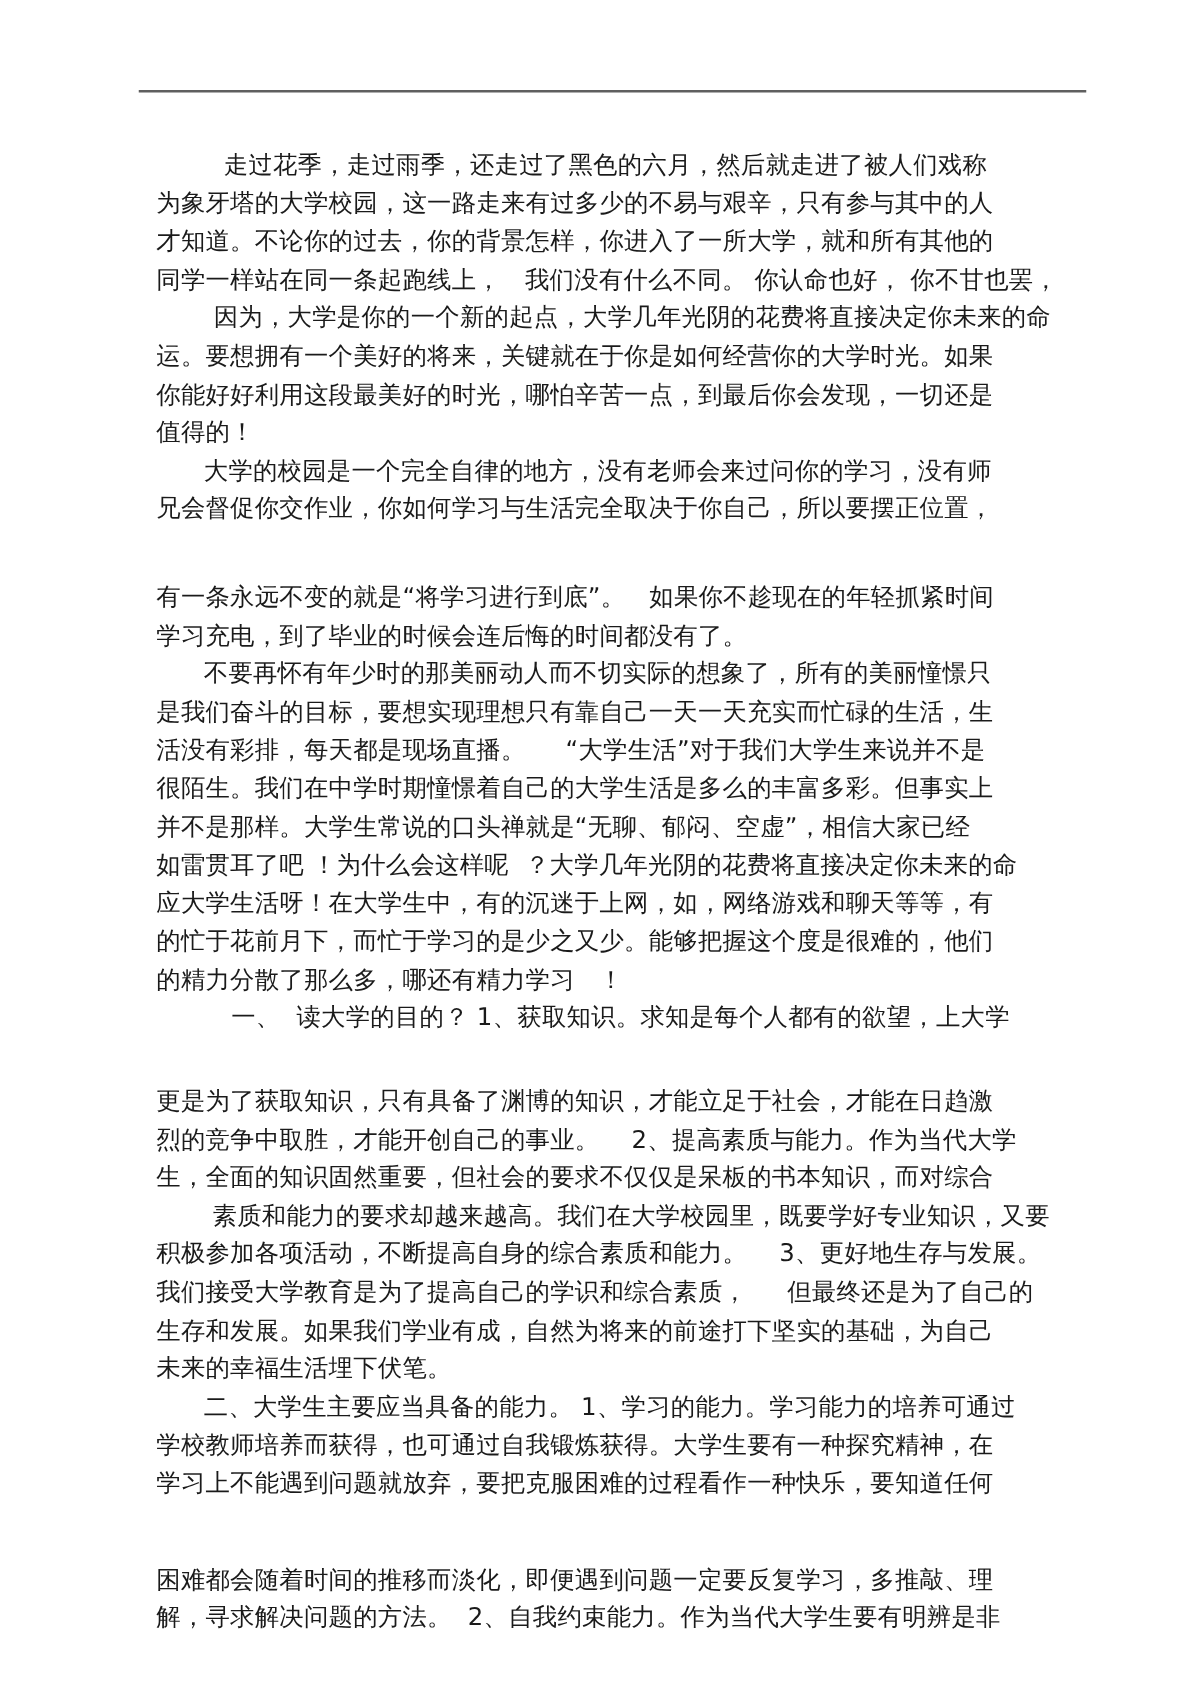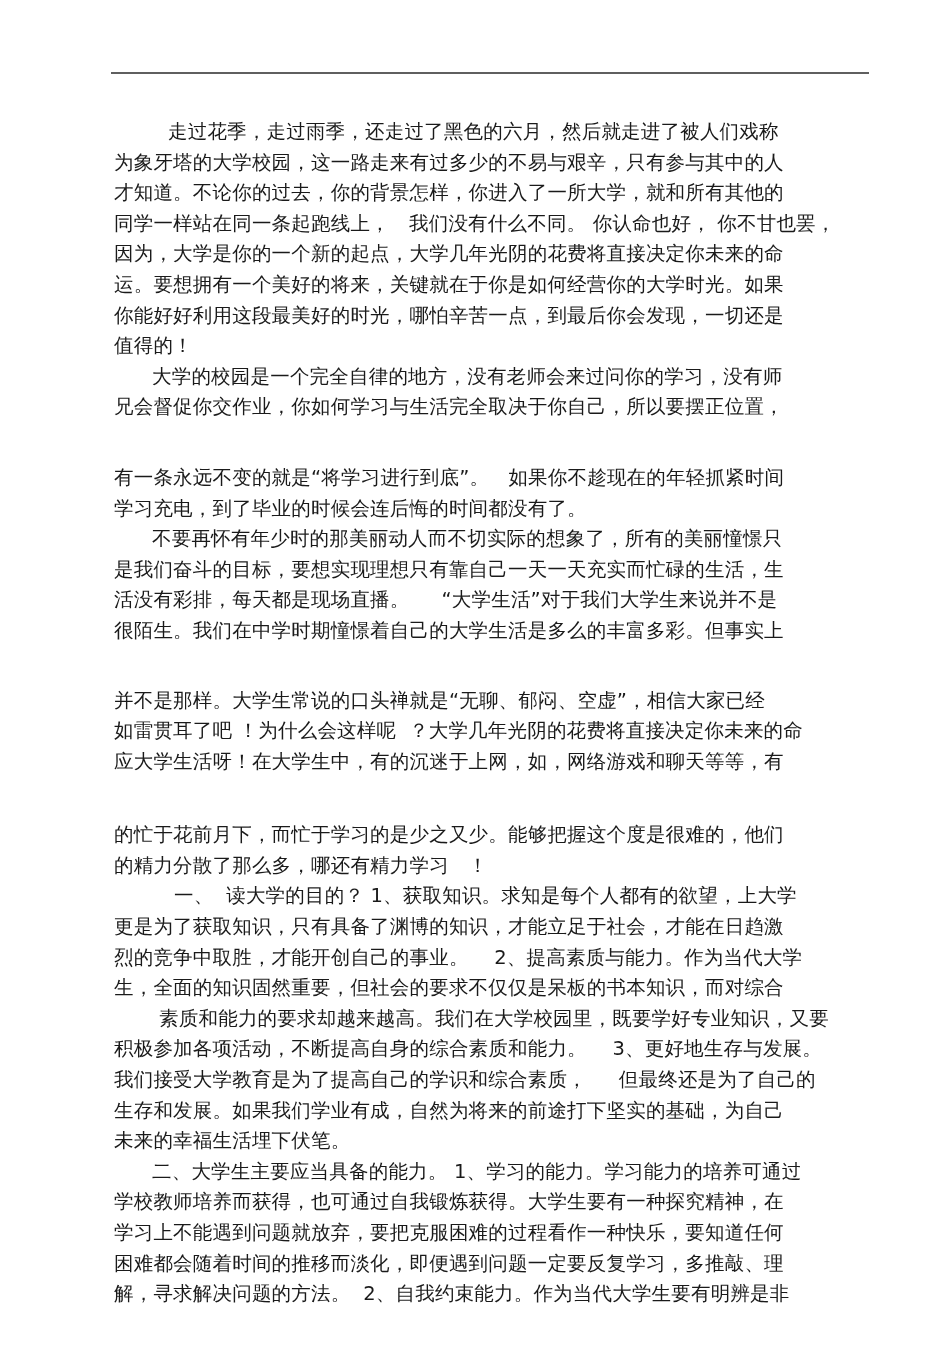--- a/index.html
+++ b/index.html
@@ -1,55 +1,55 @@
 <!DOCTYPE html>
 <html><head>
 <meta charset="utf-8">
 <style>
   html, body { margin: 0; padding: 0; background: #ffffff; }
   body { width: 950px; height: 1345px; position: relative; overflow: hidden;
          font-family: "DejaVu Sans", "Liberation Sans", sans-serif; color: #1a1a1a; }
   .rule { position: absolute; left: 111px; top: 72px; width: 758px; height: 2px; background: #5f5f5f; }
-  .page { position: absolute; left: 114px; top: 117px; width: 760px; }
+  .page { position: absolute; left: 125px; top: 117px; width: 760px; }
   .line { height: 30.6px; line-height: 30.6px; font-size: 19.5px; white-space: pre; letter-spacing: 0.2px; }
 </style>
 </head>
 <body>
 
 <div class="rule"></div>
 
 <div class="page" id="page">
     <div class="line" style="padding-left: 54px;">走过花季，走过雨季，还走过了黑色的六月，然后就走进了被人们戏称</div>
     <div class="line" style="padding-left: 0px;">为象牙塔的大学校园，这一路走来有过多少的不易与艰辛，只有参与其中的人</div>
     <div class="line" style="padding-left: 0px;">才知道。不论你的过去，你的背景怎样，你进入了一所大学，就和所有其他的</div>
     <div class="line" style="padding-left: 0px;">同学一样站在同一条起跑线上，   我们没有什么不同。 你认命也好， 你不甘也罢，</div>
-    <div class="line" style="padding-left: 0px;">因为，大学是你的一个新的起点，大学几年光阴的花费将直接决定你未来的命</div>
+    <div class="line" style="padding-left: 0px; margin-left: 46px;">因为，大学是你的一个新的起点，大学几年光阴的花费将直接决定你未来的命</div>
     <div class="line" style="padding-left: 0px;">运。要想拥有一个美好的将来，关键就在于你是如何经营你的大学时光。如果</div>
     <div class="line" style="padding-left: 0px;">你能好好利用这段最美好的时光，哪怕辛苦一点，到最后你会发现，一切还是</div>
     <div class="line" style="padding-left: 0px;">值得的！</div>
     <div class="line" style="padding-left: 38px;">大学的校园是一个完全自律的地方，没有老师会来过问你的学习，没有师</div>
     <div class="line" style="padding-left: 0px;">兄会督促你交作业，你如何学习与生活完全取决于你自己，所以要摆正位置，</div>
     <div class="line" style="padding-left: 0px; margin-top: 40px;">有一条永远不变的就是“将学习进行到底”。   如果你不趁现在的年轻抓紧时间</div>
     <div class="line" style="padding-left: 0px;">学习充电，到了毕业的时候会连后悔的时间都没有了。</div>
     <div class="line" style="padding-left: 38px;">不要再怀有年少时的那美丽动人而不切实际的想象了，所有的美丽憧憬只</div>
     <div class="line" style="padding-left: 0px;">是我们奋斗的目标，要想实现理想只有靠自己一天一天充实而忙碌的生活，生</div>
     <div class="line" style="padding-left: 0px;">活没有彩排，每天都是现场直播。     “大学生活”对于我们大学生来说并不是</div>
     <div class="line" style="padding-left: 0px;">很陌生。我们在中学时期憧憬着自己的大学生活是多么的丰富多彩。但事实上</div>
-    <div class="line" style="padding-left: 0px; margin-top: 39px;">并不是那样。大学生常说的口头禅就是“无聊、郁闷、空虚”，相信大家已经</div>
+    <div class="line" style="padding-left: 0px;">并不是那样。大学生常说的口头禅就是“无聊、郁闷、空虚”，相信大家已经</div>
     <div class="line" style="padding-left: 0px;">如雷贯耳了吧 ！为什么会这样呢  ？大学几年光阴的花费将直接决定你未来的命</div>
     <div class="line" style="padding-left: 0px;">应大学生活呀！在大学生中，有的沉迷于上网，如，网络游戏和聊天等等，有</div>
-    <div class="line" style="padding-left: 0px; margin-top: 43px;">的忙于花前月下，而忙于学习的是少之又少。能够把握这个度是很难的，他们</div>
+    <div class="line" style="padding-left: 0px;">的忙于花前月下，而忙于学习的是少之又少。能够把握这个度是很难的，他们</div>
     <div class="line" style="padding-left: 0px;">的精力分散了那么多，哪还有精力学习   ！</div>
     <div class="line" style="padding-left: 60px;">一、  读大学的目的？ 1、获取知识。求知是每个人都有的欲望，上大学</div>
-    <div class="line" style="padding-left: 0px;">更是为了获取知识，只有具备了渊博的知识，才能立足于社会，才能在日趋激</div>
+    <div class="line" style="padding-left: 0px; margin-top: 36px;">更是为了获取知识，只有具备了渊博的知识，才能立足于社会，才能在日趋激</div>
     <div class="line" style="padding-left: 0px;">烈的竞争中取胜，才能开创自己的事业。    2、提高素质与能力。作为当代大学</div>
     <div class="line" style="padding-left: 0px;">生，全面的知识固然重要，但社会的要求不仅仅是呆板的书本知识，而对综合</div>
     <div class="line" style="padding-left: 0px; text-align: center;">素质和能力的要求却越来越高。我们在大学校园里，既要学好专业知识，又要</div>
     <div class="line" style="padding-left: 0px;">积极参加各项活动，不断提高自身的综合素质和能力。    3、更好地生存与发展。</div>
     <div class="line" style="padding-left: 0px;">我们接受大学教育是为了提高自己的学识和综合素质，     但最终还是为了自己的</div>
     <div class="line" style="padding-left: 0px;">生存和发展。如果我们学业有成，自然为将来的前途打下坚实的基础，为自己</div>
     <div class="line" style="padding-left: 0px;">未来的幸福生活埋下伏笔。</div>
     <div class="line" style="padding-left: 38px;">二、大学生主要应当具备的能力。 1、学习的能力。学习能力的培养可通过</div>
     <div class="line" style="padding-left: 0px;">学校教师培养而获得，也可通过自我锻炼获得。大学生要有一种探究精神，在</div>
     <div class="line" style="padding-left: 0px;">学习上不能遇到问题就放弃，要把克服困难的过程看作一种快乐，要知道任何</div>
-    <div class="line" style="padding-left: 0px;">困难都会随着时间的推移而淡化，即便遇到问题一定要反复学习，多推敲、理</div>
+    <div class="line" style="padding-left: 0px; margin-top: 46px;">困难都会随着时间的推移而淡化，即便遇到问题一定要反复学习，多推敲、理</div>
     <div class="line" style="padding-left: 0px;">解，寻求解决问题的方法。  2、自我约束能力。作为当代大学生要有明辨是非</div>
   </div>
 
 </body></html>

